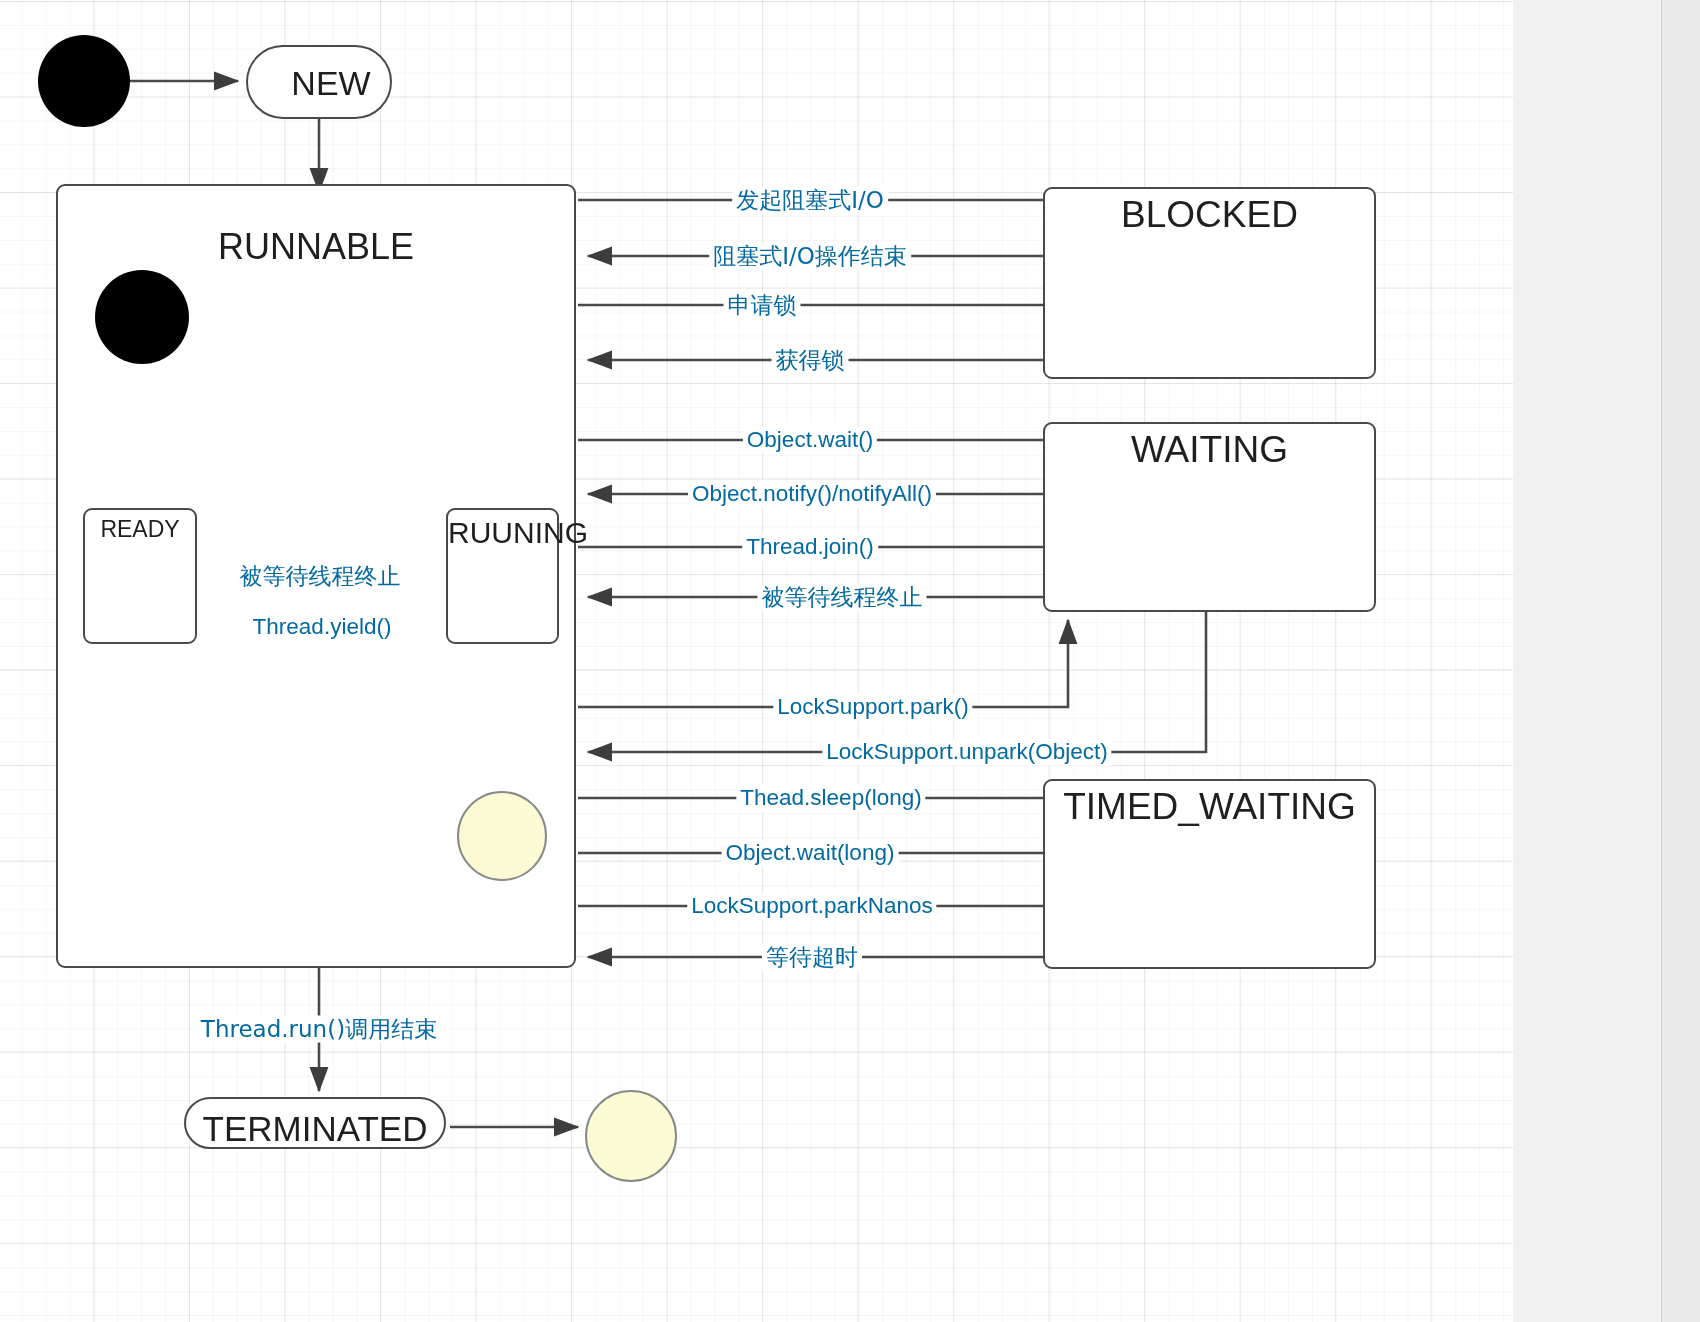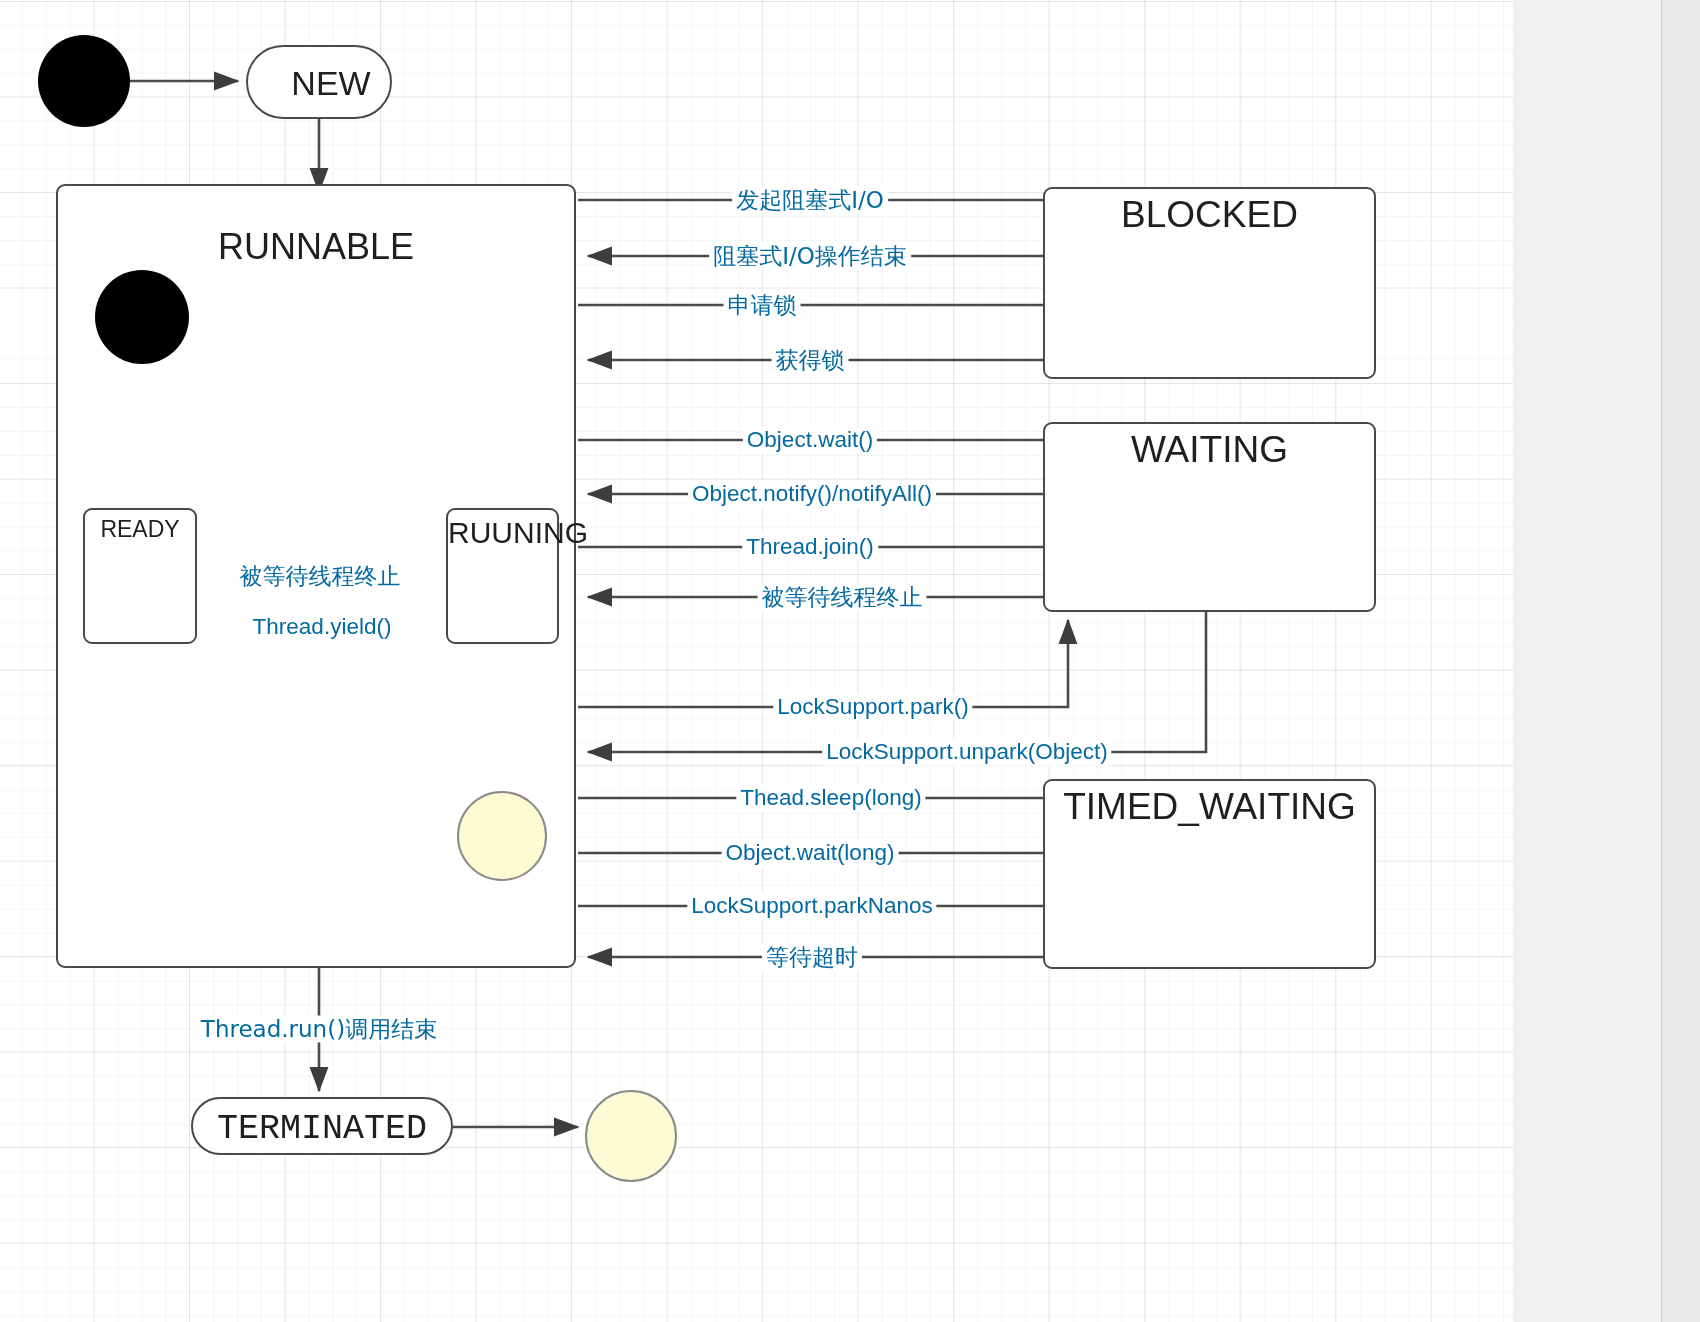--- a/index.html
+++ b/index.html
@@ -146,21 +146,21 @@
   </div>
 
   <div class="node soft" style="left:1043px; top:422px; width:333px; height:190px;">
     <div class="node-title" style="top:5px; font-size:37px;">WAITING</div>
   </div>
 
   <div class="node soft" style="left:1043px; top:779px; width:333px; height:190px;">
     <div class="node-title" style="top:5px; font-size:37px;">TIMED_WAITING</div>
   </div>
 
-  <div class="node round" style="left:191px; top:1097px; width:262px; height:58px;font-family:Liberation Mono, monospace;">
+  <div class="node round" style="left:184px; top:1097px; width:262px; height:52px;">
     <div class="node-title" style="top:10px; font-size:35px;">TERMINATED</div>
   </div>
 
   <div class="dot-end" style="left:585px; top:1090px; width:92px; height:92px;"></div>
 
   <div class="edge-label cjk" style="left:810px; top:200px;">发起阻塞式I/O</div>
   <div class="edge-label cjk" style="left:810px; top:256px;">阻塞式I/O操作结束</div>
   <div class="edge-label cjk" style="left:762px; top:305px;">申请锁</div>
   <div class="edge-label cjk" style="left:810px; top:360px;">获得锁</div>
 

